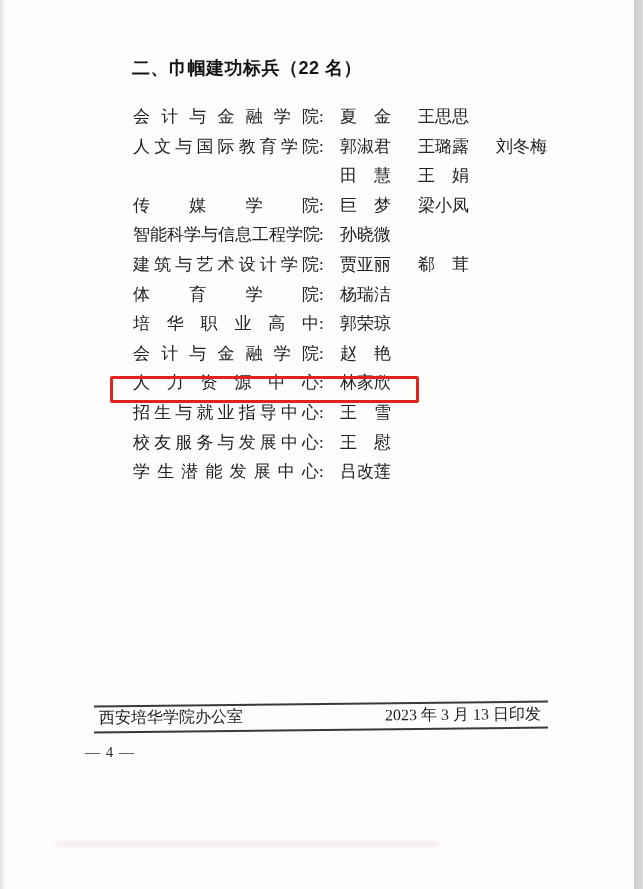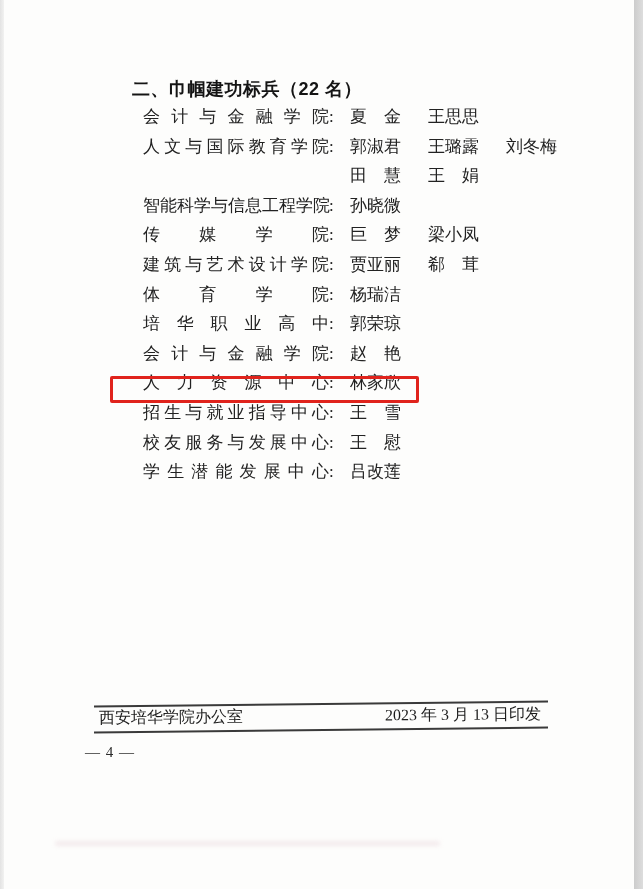--- a/index.html
+++ b/index.html
@@ -15,31 +15,31 @@
   }
   .edge-left {
     position: absolute; left: 0; top: 0; width: 4px; height: 100%;
     background: linear-gradient(to right, #e3e3e3, #f2f2f1);
   }
   .edge-right {
     position: absolute; right: 0; top: 0; width: 9px; height: 100%;
     background: linear-gradient(to right, #cccccc, #dddddd);
   }
   .title {
-    position: absolute; left: 132px; top: 77px;
+    position: absolute; left: 132px; top: 56px;
     margin: 0;
     font-family: "Liberation Sans", sans-serif;
     font-weight: bold;
     font-size: 18px;
     letter-spacing: 0.5px;
     color: #141414;
     white-space: nowrap;
   }
   .roster {
-    position: absolute; left: 143px; top: 102px; width: 480px;
+    position: absolute; left: 133px; top: 102px; width: 480px;
   }
   .row {
     height: 29.6px;
     line-height: 29.6px;
     font-size: 17px;
     white-space: nowrap;
     color: #222;
   }
   .lbl {
     display: inline-block;
@@ -113,22 +113,22 @@
 <div class="doc">
   <div class="edge-left"></div>
   <div class="edge-right"></div>
 
   <h2 class="title">二、巾帼建功标兵（22 名）</h2>
 
   <div class="roster">
       <div class="row"><span class="lbl">会计与金融学院</span><span class="colon">:</span><span class="name">夏　金</span><span class="name">王思思</span></div>
       <div class="row"><span class="lbl">人文与国际教育学院</span><span class="colon">:</span><span class="name">郭淑君</span><span class="name">王璐露</span><span class="name">刘冬梅</span></div>
       <div class="row"><span class="lbl"></span><span class="colon"></span><span class="name">田　慧</span><span class="name">王　娟</span></div>
+      <div class="row"><span class="lbl">传媒学院</span><span class="colon">:</span><span class="name">巨　梦</span><span class="name">梁小凤</span></div>
       <div class="row"><span class="lbl">智能科学与信息工程学院</span><span class="colon">:</span><span class="name">孙晓微</span></div>
-      <div class="row"><span class="lbl">传媒学院</span><span class="colon">:</span><span class="name">巨　梦</span><span class="name">梁小凤</span></div>
       <div class="row"><span class="lbl">建筑与艺术设计学院</span><span class="colon">:</span><span class="name">贾亚丽</span><span class="name">郗　茸</span></div>
       <div class="row"><span class="lbl">体育学院</span><span class="colon">:</span><span class="name">杨瑞洁</span></div>
       <div class="row"><span class="lbl">培华职业高中</span><span class="colon">:</span><span class="name">郭荣琼</span></div>
       <div class="row"><span class="lbl">会计与金融学院</span><span class="colon">:</span><span class="name">赵　艳</span></div>
       <div class="row"><span class="lbl">人力资源中心</span><span class="colon">:</span><span class="name">林家欣</span></div>
       <div class="row"><span class="lbl">招生与就业指导中心</span><span class="colon">:</span><span class="name">王　雪</span></div>
       <div class="row"><span class="lbl">校友服务与发展中心</span><span class="colon">:</span><span class="name">王　慰</span></div>
       <div class="row"><span class="lbl">学生潜能发展中心</span><span class="colon">:</span><span class="name">吕改莲</span></div>
     </div>
 

